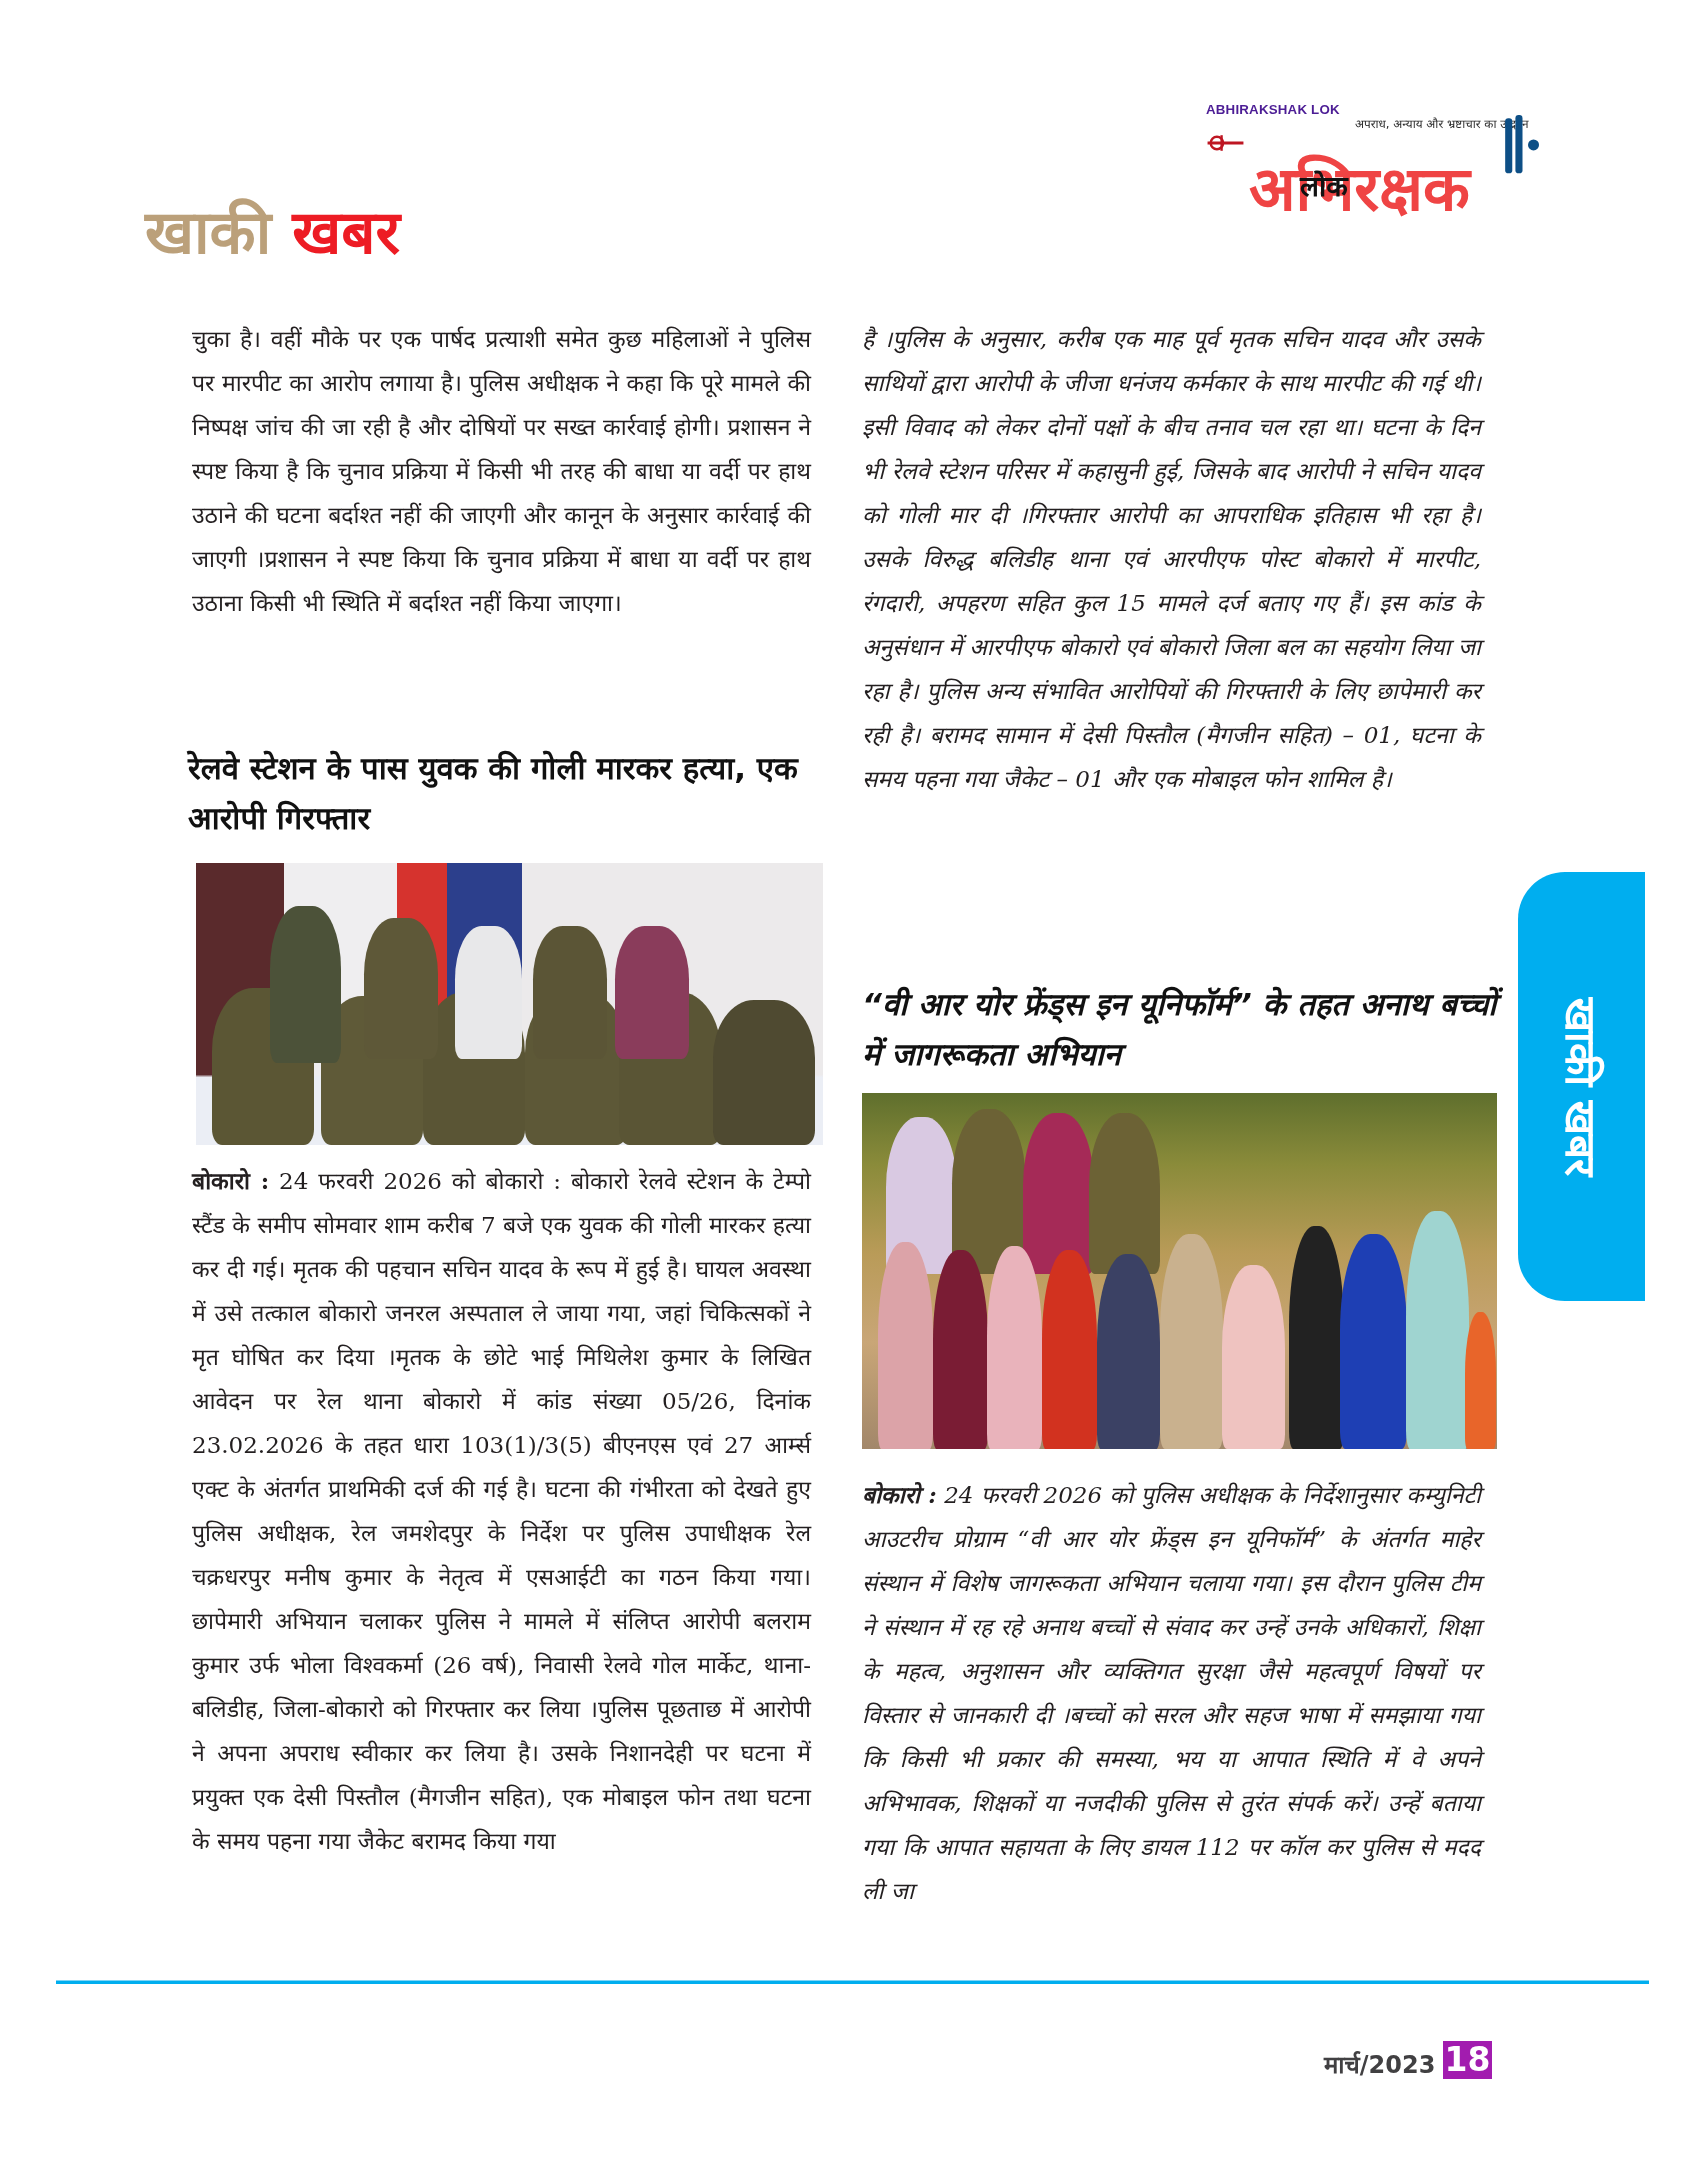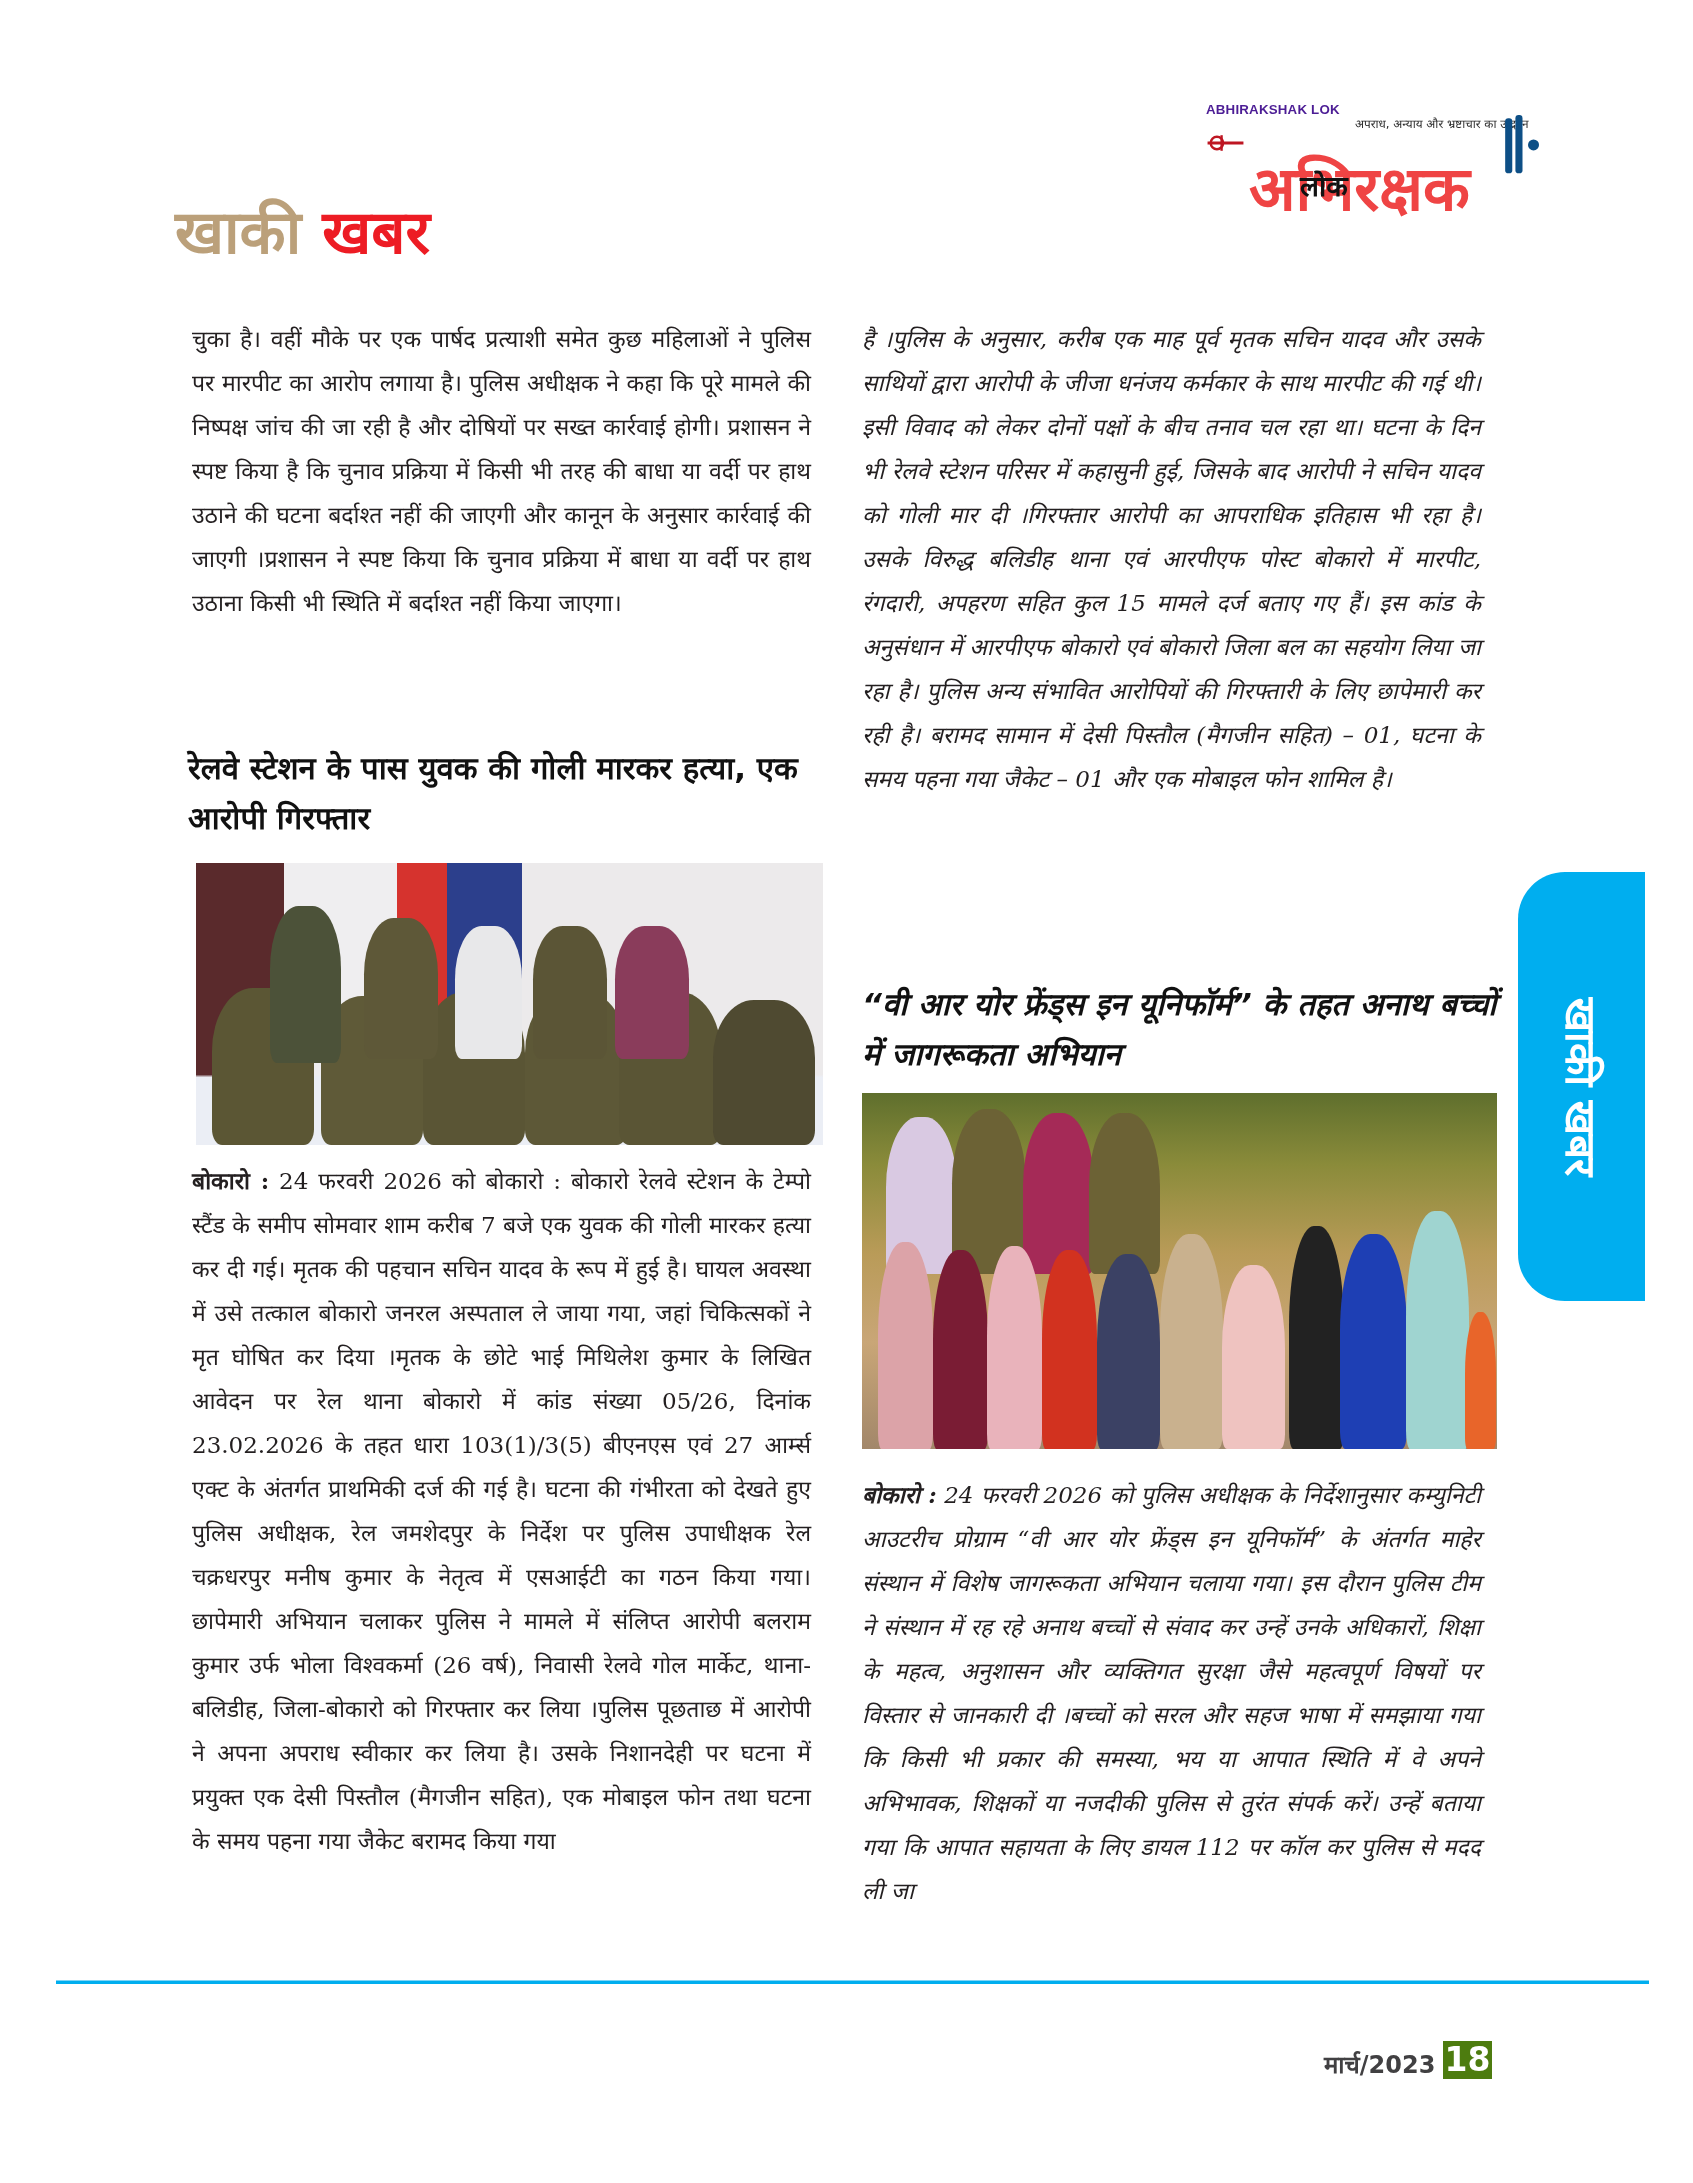--- a/index.html
+++ b/index.html
@@ -12,21 +12,21 @@
                   font-weight: bold; font-size: 13.3px; color: #4c1d95; letter-spacing: 0.2px; }
   .masthead .tag { position: absolute; left: 149px; top: 12.5px; font-size: 11.8px; color: #2b2b2b; white-space: nowrap; }
   .masthead .hi { position: absolute; left: 43px; top: 17px; font-size: 61px; font-weight: bold; color: #ef4444;
                   line-height: 1; white-space: nowrap; margin-top: 39px; }
   .masthead .lok { position: absolute; left: 94px; top: 64px; font-size: 28px; font-weight: bold; color: #111; }
   .masthead .sword { position: absolute; left: 0; top: 30px; width: 39px; height: 22px; }
   .masthead .pen { position: absolute; left: 296px; top: 12.5px; width: 41px; height: 63px; }
 
   
   .section-title { position: absolute; left: 145px; top: 202px; font-size: 60px; font-weight: bold; line-height: 1; white-space: nowrap; }
-  .section-title .k { color: #bba07a; margin-left: 30px; }
+  .section-title .k { color: #bba07a; }
   .section-title .r { color: #ed1c24; }
 
   
   .col { position: absolute; width: 619px; }
   .col-left { left: 192px; }
   .col-right { left: 862px; font-style: italic; }
   .para { font-family: "DejaVu Serif", "Liberation Serif", serif; font-size: 23px; line-height: 44px;
           text-align: justify; margin: 0; color: #231f20; }
   .para b { font-weight: bold; }
 
@@ -47,21 +47,21 @@
   
   .side-tab { position: absolute; left: 1518px; top: 872px; width: 127px; height: 429px; background: #00aeef;
               border-radius: 47px 0 0 47px; }
   .side-tab .label { position: absolute; left: 50%; top: 50%; transform: translate(-50%,-50%) rotate(90deg);
                      color: #ffffff; font-weight: bold; font-size: 42px; white-space: nowrap; }
 
   .rule { position: absolute; left: 56px; top: 1980px; width: 1593px; height: 3.1px; background: #00aeef;
           border-top: 0.8px solid #7fd6f7; }
 
   .footer-date { position: absolute; left: 1324px; top: 2047px; font-size: 24px; font-weight: bold; color: #414042; }
-  .page-num { position: absolute; left: 1443px; top: 2041px; width: 49px; height: 38px; background: #4d7c0f; color: #fff;
+  .page-num { position: absolute; left: 1443px; top: 2041px; width: 49px; height: 38px; background: #a21caf; color: #fff;
               font-weight: bold; font-size: 33px; line-height: 38px; text-align: center; }
 </style>
 </head>
 <body>
 
 <div class="masthead">
   <span class="en">ABHIRAKSHAK LOK</span>
   <span class="tag">अपराध, अन्याय और भ्रष्टाचार का उद्भटन</span>
   <svg class="sword" viewBox="0 0 50 28">
     <path d="M2 14 H48" stroke="#be1622" stroke-width="4"></path>

